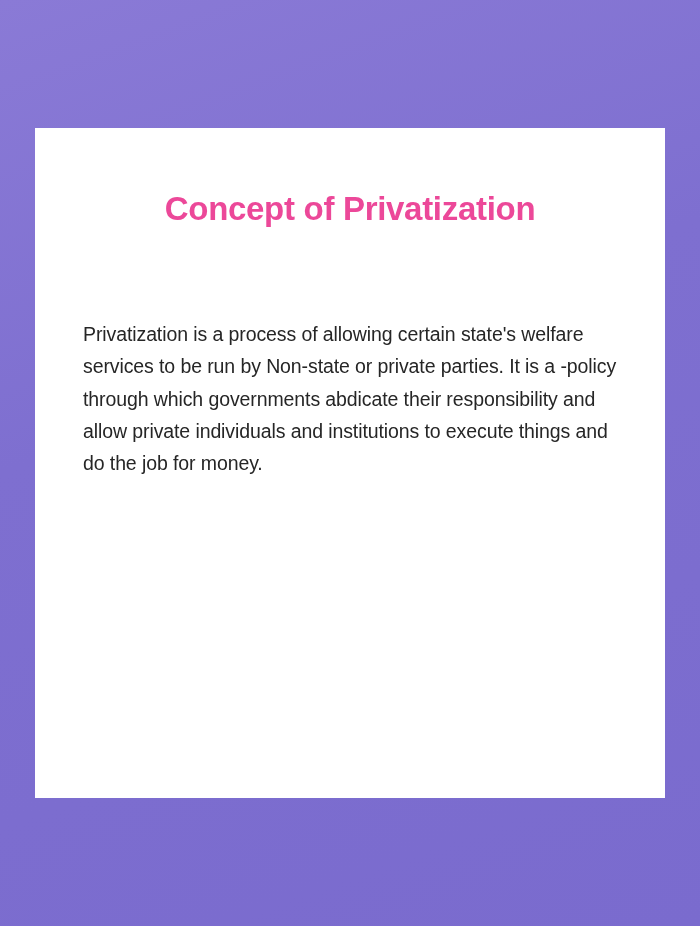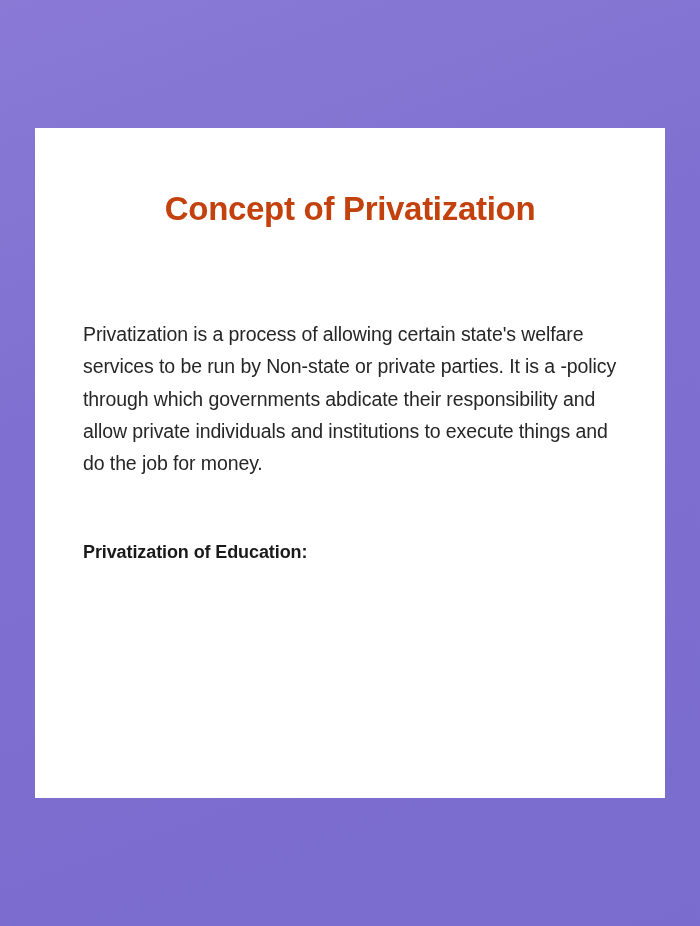--- a/index.html
+++ b/index.html
@@ -25,21 +25,21 @@
   .card {
     width: 630px;
     min-height: 670px;
     background: #ffffff;
     box-sizing: border-box;
     padding: 52px 48px 40px 48px;
   }
   .card-title {
     margin: 0;
     text-align: center;
-    color: #c2410c;
+    color: #ec4899;
     font-size: 33px;
     font-weight: bold;
     letter-spacing: -0.3px;
     padding-top: 10px;
   }
   .body-block {
     margin-top: 90px;
   }
   .paragraph {
     margin: 0;
@@ -63,17 +63,16 @@
 </head>
 <body>
 
 <div class="slide">
   <div class="card">
     <h1 class="card-title">Concept of Privatization</h1>
 
     <div class="body-block">
       <p class="paragraph">Privatization is a process of allowing certain state's welfare services to be run by Non-state or private parties. It is a -policy through which governments abdicate their responsibility and allow private individuals and institutions to execute things and do the job for money.</p>
 
-      <h2 class="section-heading">Privatization of Education:</h2>
 
     </div>
   </div>
 </div>
 
 </body></html>

